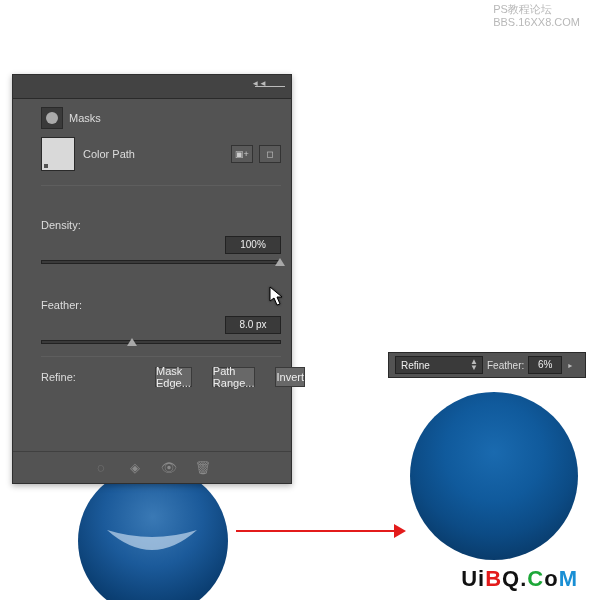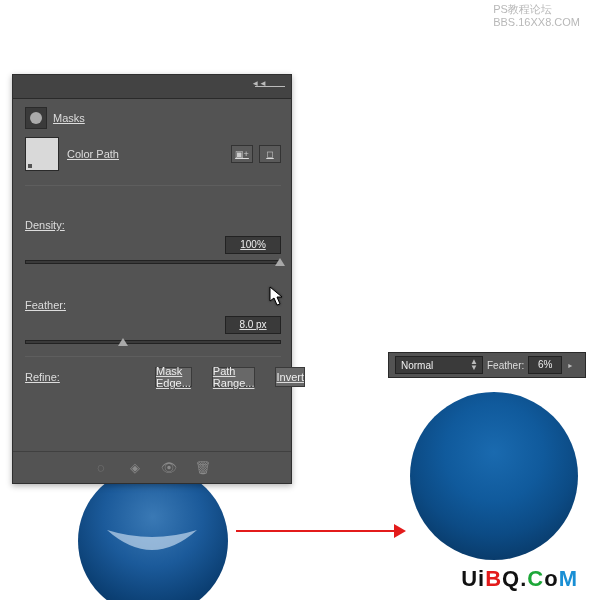--- a/index.html
+++ b/index.html
@@ -30,21 +30,21 @@
     display: inline-block;
     padding: 5px 10px 4px;
     background: #535353;
     border-right: 1px solid #2a2a2a;
     font-size: 11px; color: #ddd;
   }
   .tab-collapse { position: absolute; right: 24px; top: 4px; color: #bbb; font-size: 8px; }
   .tab-menu { position: absolute; right: 6px; top: 4px; color: #bbb; }
   .tab-menu span { display:inline-block; width:10px; height:1.5px; background:#bbb; margin-bottom:2px;}
 
-  .panel-body { padding: 8px 10px 8px 12px; position: relative; height: calc(100% - 24px - 32px); text-decoration: underline; }
+  .panel-body { padding: 8px 10px 8px 28px; position: relative; height: calc(100% - 24px - 32px); }
 
   .masks-row { display:flex; align-items:center; gap:6px; margin-bottom:8px;}
   .mask-icon { width:22px; height:22px; background:#3a3a3a; border:1px solid #2a2a2a; display:flex; align-items:center; justify-content:center; }
   .mask-icon i { width:12px; height:12px; border-radius:50%; background:#aaa; }
   .masks-label { font-size:11px; color:#ddd; }
 
   .shape-row { display:flex; align-items:center; gap:8px; margin:6px 0 14px 0; }
   .thumb { width:34px; height:34px; background:#d9d9d9; border:1px solid #2a2a2a; position:relative;}
   .thumb i { position:absolute; bottom:2px; left:2px; width:4px; height:4px; background:#535353;}
   .shape-actions { margin-left:auto; display:flex; gap:6px;}
@@ -203,21 +203,21 @@
     </svg>
 </div>
 
 <div class="arrow">
   <div class="line"></div>
     <div class="head"></div>
 </div>
 
 <div class="opac-panel">
   <div class="dd">
-    <span>Normal</span>
+    <span>Refine</span>
     <span class="caret">▲<br>▼</span>
   </div>
   <label>Feather:</label>
   <div class="pct">6%</div>
   <div class="chev">▸</div>
 </div>
 
 <div class="big-sphere"></div>
 
 <div class="brand">

